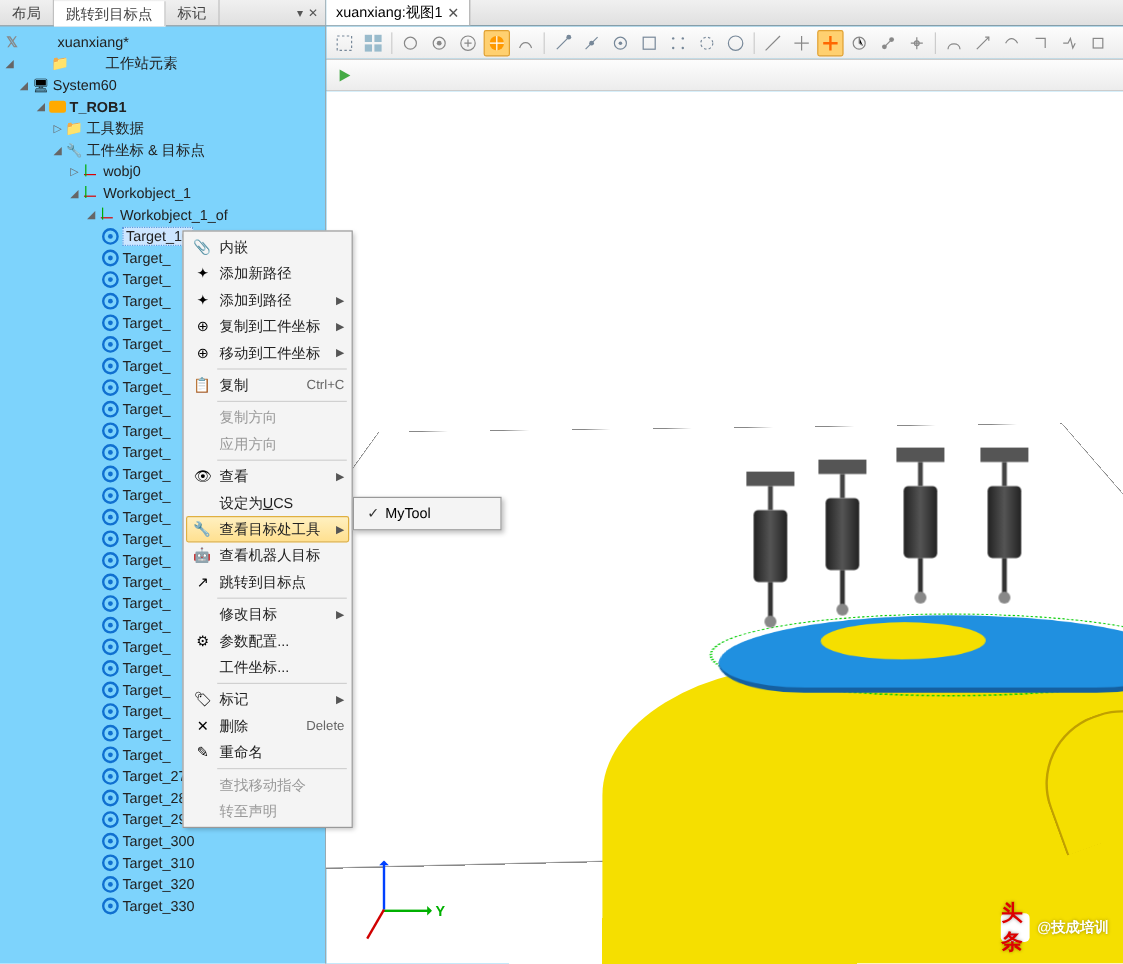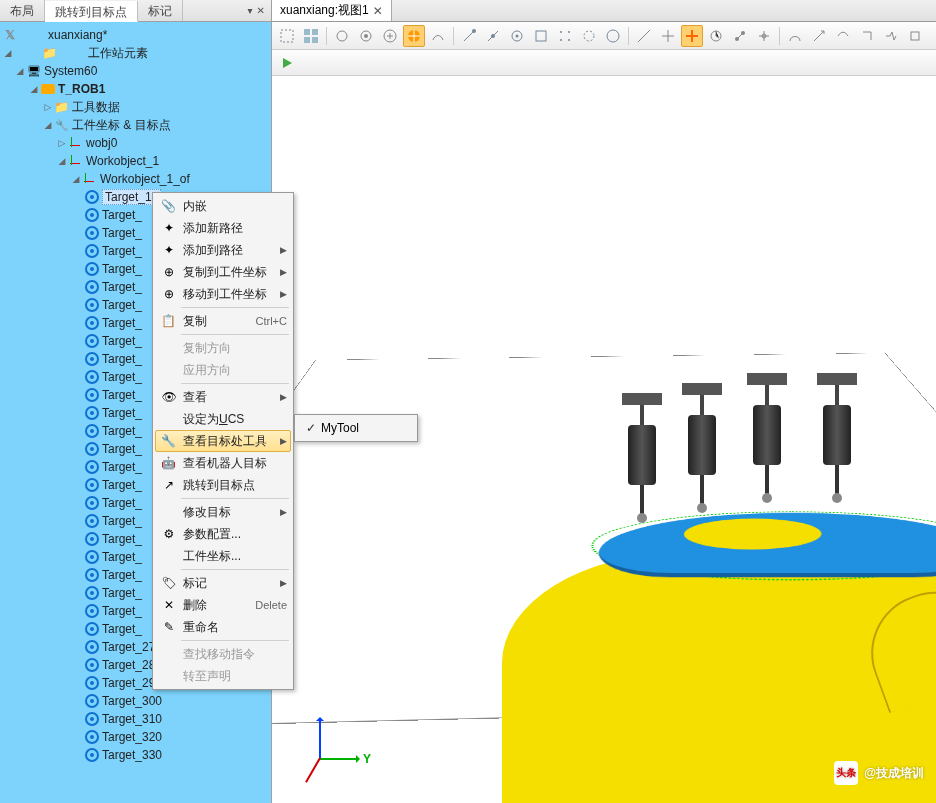--- a/index.html
+++ b/index.html
@@ -79,21 +79,21 @@
 .ctx-item .sc { color: #666; font-size: 11px; }
 .ctx-sep { height: 1px; background: #d0d0d0; margin: 2px 2px 2px 26px; }
 .ctx-item .u { text-decoration: underline; }
 
 .sub-menu { position: absolute; left: 294px; top: 414px; width: 124px; background: #f4f4f4; border: 1px solid #999; box-shadow: 2px 2px 4px rgba(0,0,0,0.25); z-index: 101; padding: 2px; }
 .sub-item { display: flex; align-items: center; height: 22px; padding: 0 4px; cursor: pointer; }
 .sub-item .chk { width: 20px; color: #333; text-align: center; }
 .sub-item .ct { flex: 1; }
 
 .watermark { position: absolute; right: 12px; bottom: 18px; color: #fff; font-size: 20px; font-weight: bold; display: flex; align-items: center; gap: 6px; text-shadow: 0 0 3px rgba(0,0,0,0.4); z-index: 50; }
-.wm-logo { width: 24px; height: 24px; background: #fff; color: #d00; border-radius: 4px; display: flex; align-items: center; justify-content: center; font-size: 10px; }
+.wm-logo { width: 24px; height: 24px; background: #fff; color: #d00; border-radius: 4px; display: flex; align-items: center; justify-content: center; font-size: 18px; }
 </style>
 </head>
 <body>
 
 <div class="left-panel">
   <div class="tab-strip">
     <div class="tab">布局</div>
     <div class="tab active">跳转到目标点</div>
     <div class="tab">标记</div>
     <div class="tab-close">

